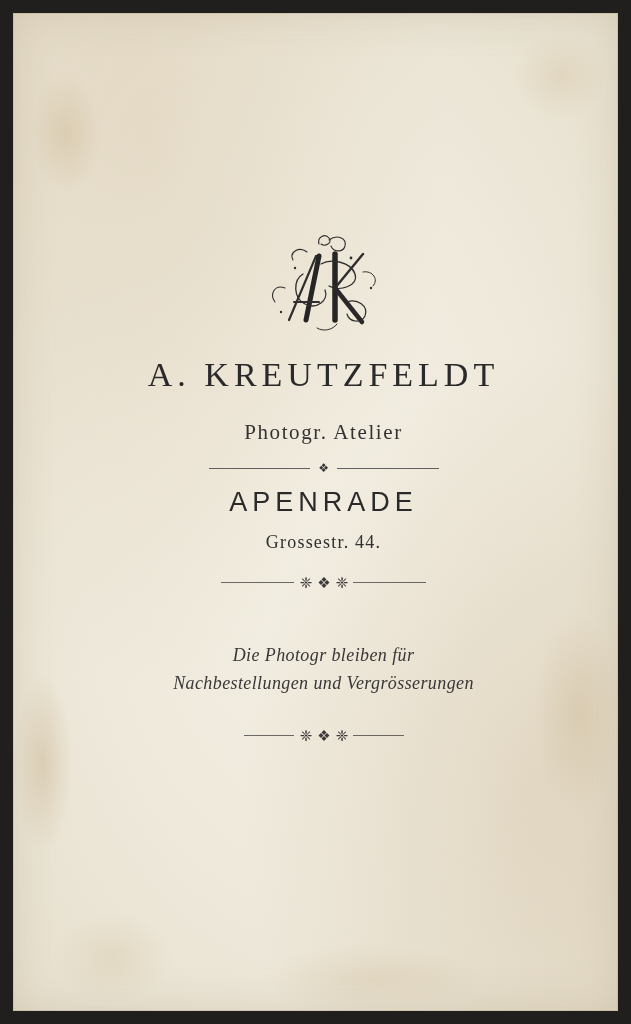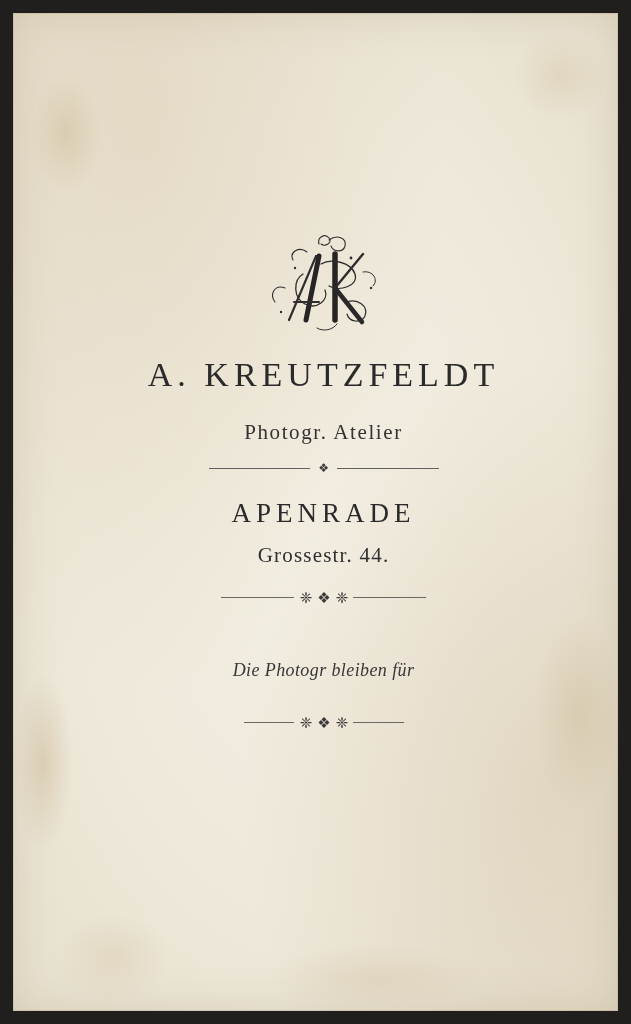--- a/index.html
+++ b/index.html
@@ -104,32 +104,32 @@
   }
   .divider-small .rule {
     height: 1px;
     background: #4a4647;
     flex: 1;
     opacity: 0.85;
   }
   .divider-small .orn { font-size: 12px; line-height: 1; }
 
   #city {
-    margin-top: 24px;
-    font-family: Liberation Serif, serif;
+    margin-top: 13px;
+    font-family: Liberation Sans, sans-serif;
     font-size: 27px;
     letter-spacing: 5px;
     color: #2b2a2b;
     text-transform: uppercase;
   }
 
   #street {
     margin-top: 14px;
     font-family: "Liberation Serif", serif;
-    font-size: 21px;
+    font-size: 18px;
     letter-spacing: 1.2px;
     color: #303031;
   }
 
   .divider-fancy {
     margin: 22px auto 0 auto;
     width: 205px;
     display: flex;
     align-items: center;
     justify-content: center;
@@ -229,20 +229,21 @@
       <div class="divider-fancy">
         <span class="rule"></span>
         <span class="orn">❈</span>
         <span class="orn">❖</span>
         <span class="orn">❈</span>
         <span class="rule"></span>
       </div>
 
       <div id="note">
         <span class="line">Die Photogr bleiben für</span>
+        <span class="line">Nachbestellungen und Vergrösserungen</span>
       </div>
 
       <div class="divider-fancy bottom">
         <span class="rule"></span>
         <span class="orn">❈</span>
         <span class="orn">❖</span>
         <span class="orn">❈</span>
         <span class="rule"></span>
       </div>
 

